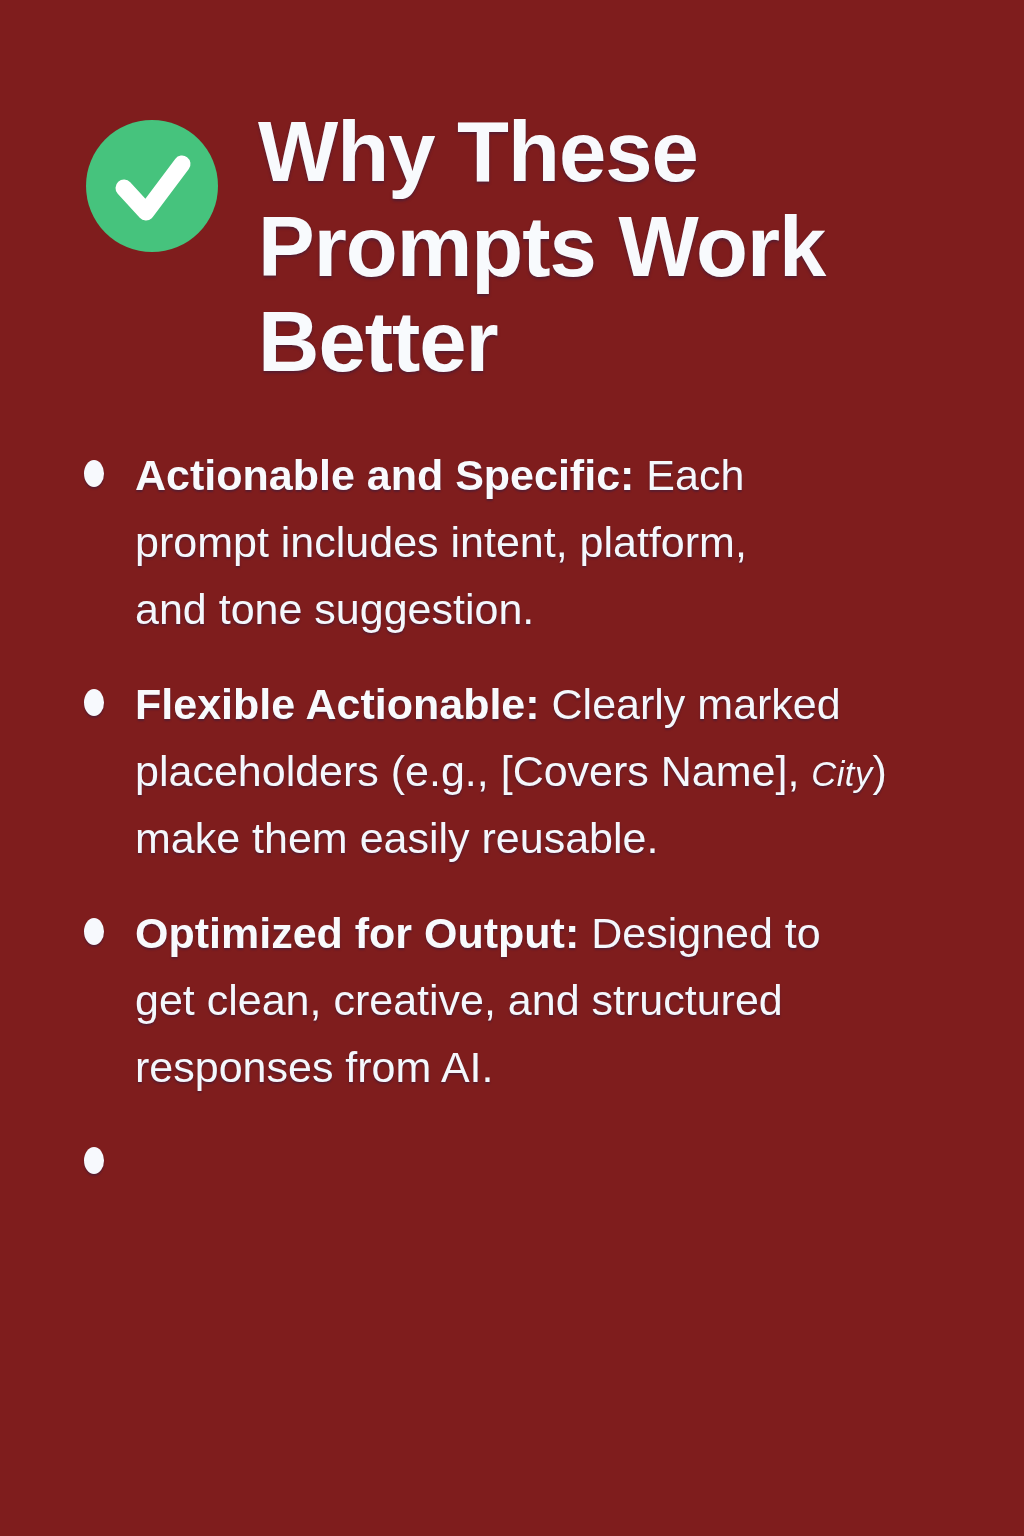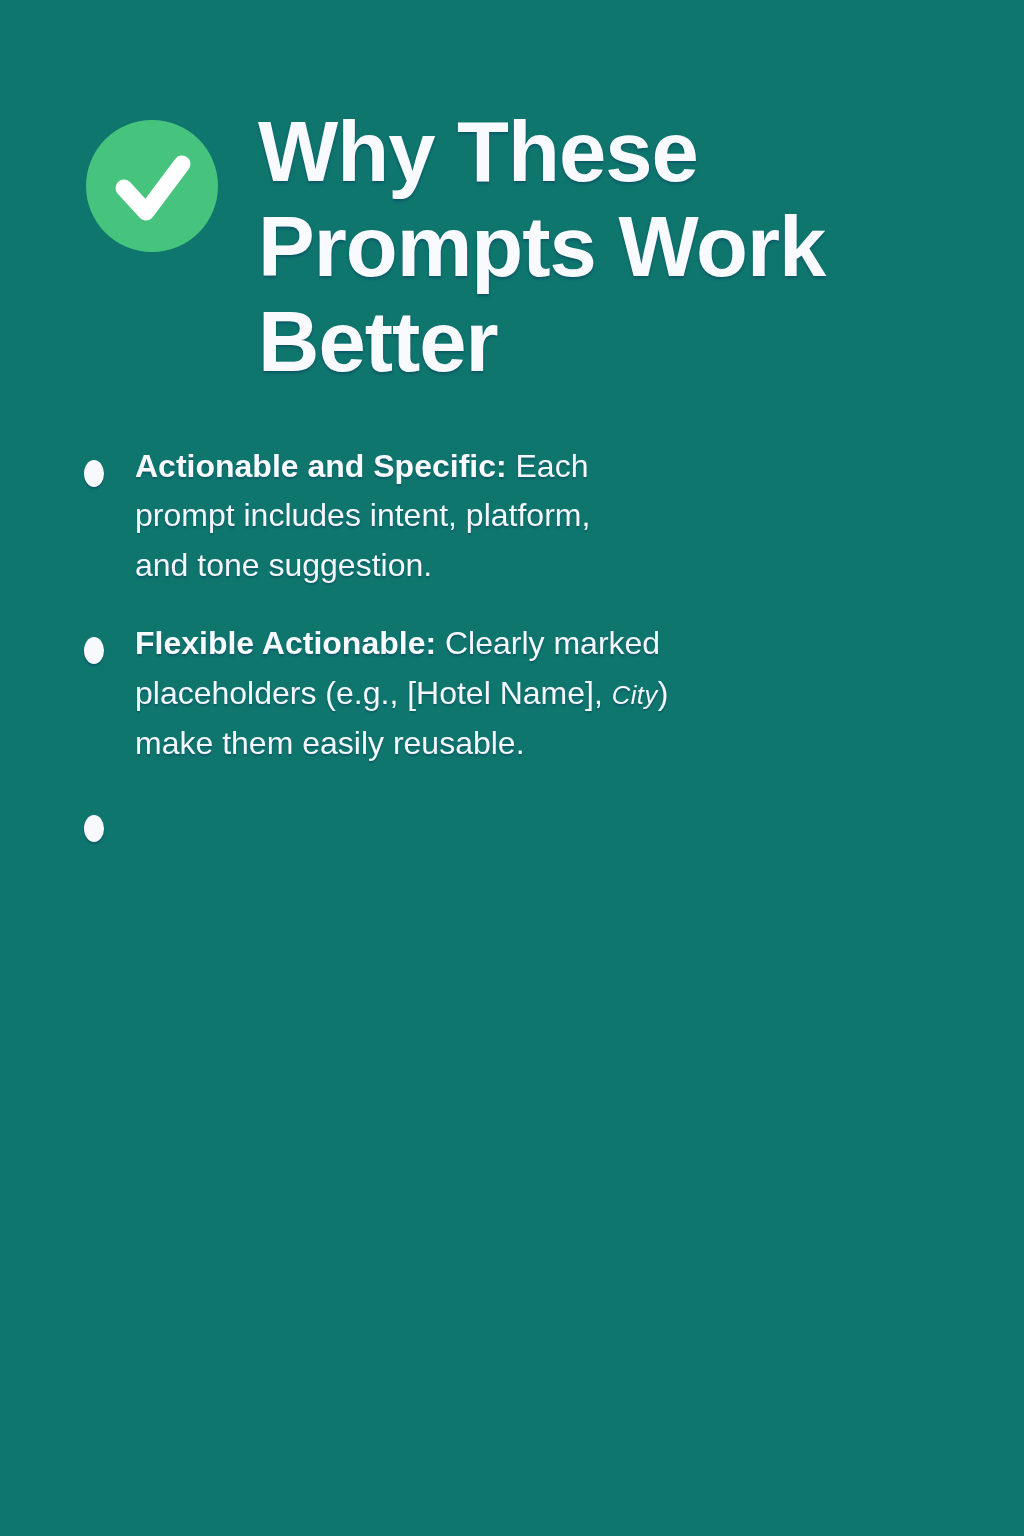--- a/index.html
+++ b/index.html
@@ -6,21 +6,21 @@
   html, body { width: 1024px; height: 1536px; overflow: hidden; }
   body {
     background: #0946ab;
     font-family: "Liberation Sans", sans-serif;
     color: #f7f9fd;
   }
   .poster {
     position: relative;
     width: 1024px;
     height: 1536px;
-    background: #0f766e;
+    background: #7f1d1d;
     padding: 104px 60px 0 84px;
   }
   .header {
     display: flex;
     align-items: flex-start;
   }
   .check-badge {
     flex: 0 0 auto;
     width: 136px;
     height: 136px;
@@ -51,21 +51,21 @@
     width: 20px;
     height: 27px;
     border-radius: 50%;
     background: #f7f9fd;
     margin-top: 18px;
     box-shadow: 0 2px 2px rgba(4, 30, 90, 0.3);
   }
   .bullet-text {
     margin-left: 31px;
     max-width: 860px;
-    font-size: 32px;
+    font-size: 43px;
     line-height: 1.56;
     white-space: pre-line;
     color: #f4f7fc;
     text-shadow: 0 2px 2px rgba(4, 30, 90, 0.3);
   }
   .lead { font-weight: 700; color: #f8fafd; }
   .city-variant { font-size: 0.8em; letter-spacing: 0.5px; font-style: italic; }
 </style>
 </head>
 <body>
@@ -89,24 +89,30 @@
     <li class="bullet">
       <span class="dot"></span>
       <p class="bullet-text"><span class="lead">Actionable and Specific:</span><span> Each
 prompt includes intent, platform,
 and tone suggestion.</span></p>
     </li>
 
     <li class="bullet">
       <span class="dot"></span>
       <p class="bullet-text"><span class="lead">Flexible Actionable:</span><span> Clearly marked
-placeholders (e.g., [Hotel Name], </span><span class="city-variant">City</span><span>)
+placeholders (e.g., [Covers Name], </span><span class="city-variant">City</span><span>)
 make them easily reusable.</span></p>
     </li>
 
+    <li class="bullet">
+      <span class="dot"></span>
+      <p class="bullet-text"><span class="lead">Optimized for Output:</span><span> Designed to
+get clean, creative, and structured
+responses from AI.</span></p>
+    </li>
 
     <li class="bullet">
       <span class="dot"></span>
     </li>
 
   </ul>
 
 </div>
 
 </body></html>

